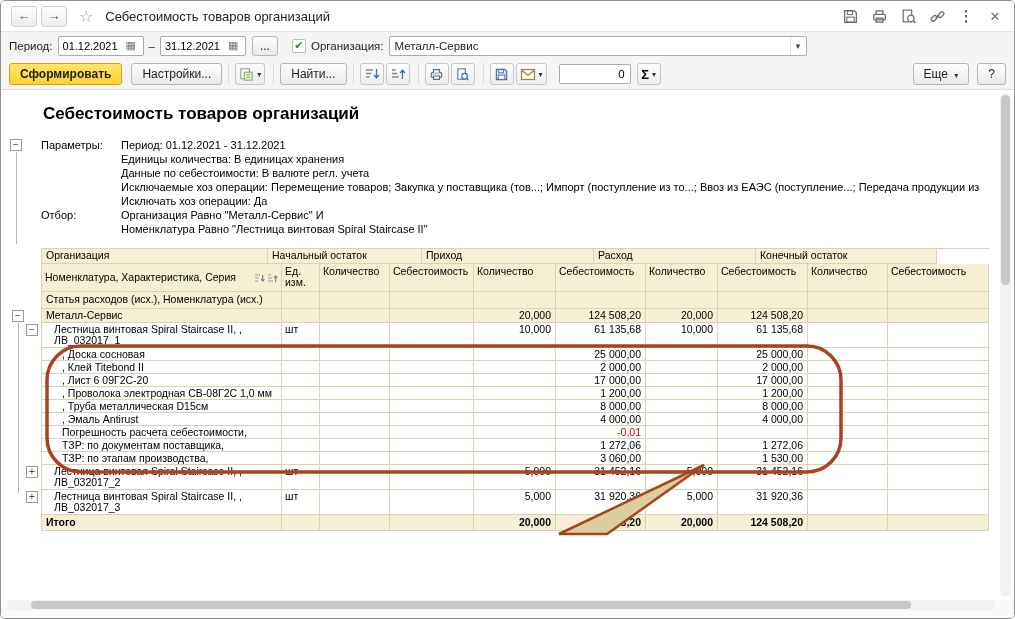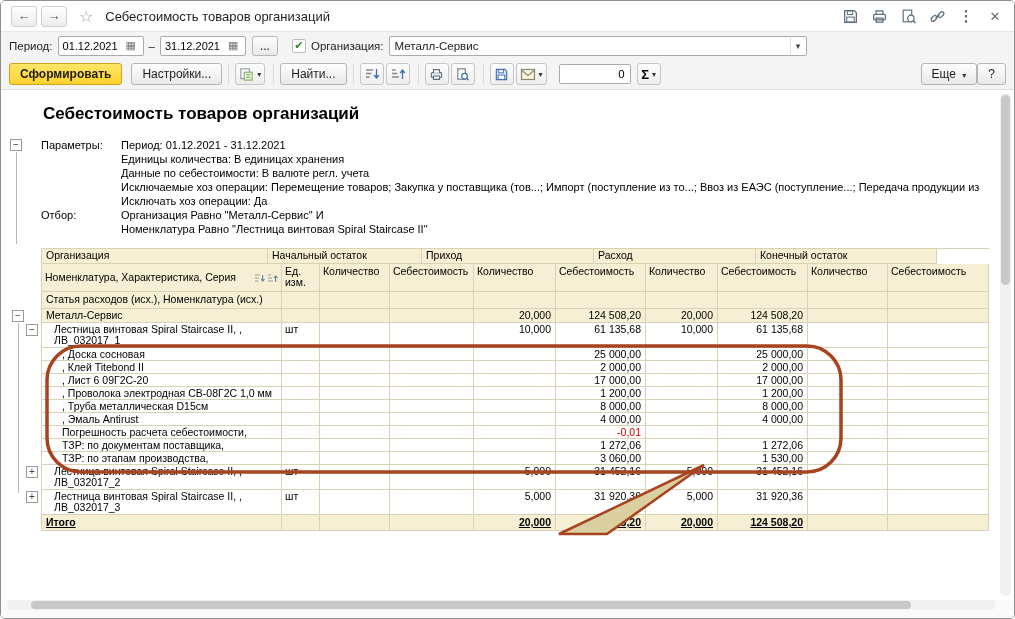--- a/index.html
+++ b/index.html
@@ -33,21 +33,21 @@
   .combobtn { width:16px; text-align:center; color:#444; font-size:9px; border-left:1px solid #e0e0e0; align-self:stretch; line-height:18px; }
 
   
   .toolbar { height:30px; background:#f4f4f4; display:flex; align-items:center; padding:0 8px; }
   .btn.generate { background:linear-gradient(#ffe668,#ffd22e); border:1px solid #cfa21f; font-weight:bold; margin-right:9px; }
   .iconbtn { height:22px; min-width:24px; border:1px solid #c6c6c6; border-radius:3px; background:linear-gradient(#fdfdfd,#ededed); display:inline-flex; align-items:center; justify-content:center; padding:0 3px; margin-right:2px; cursor:default; }
   .dd { font-size:8px; color:#333; margin-left:3px; }
   .tsep { width:1px; height:20px; background:#dadada; margin:0 6px; }
   .counter { width:72px; height:20px; border:1px solid #ababab; border-radius:2px; background:#fff; text-align:right; padding-right:5px; font-family:"Liberation Sans",sans-serif; font-size:11.5px; margin:0 6px 0 10px; }
   .sigma { font-size:13px; font-weight:bold; }
-  .rightbtns { margin-left:auto; display:flex; align-items:center; }
+  .rightbtns { margin-left:auto; display:flex; align-items:center; gap:8px; }
 
   
   .report { position:relative; height:510px; background:#fff; border-top:1px solid #dcdcdc; overflow:hidden; }
   .rcontent { padding:6px 0 0 40px; }
   h1.rtitle { font-size:17px; font-weight:bold; color:#000; margin:8px 0 14px 2px; }
   .pgrid { display:grid; grid-template-columns:80px 1fr; font-size:11px; line-height:14px; color:#000; width:940px; overflow:hidden; }
   .pline { white-space:nowrap; overflow:hidden; }
   .pvals { overflow:hidden; }
 
   
@@ -67,21 +67,21 @@
   .neg { color:#cc0000; }
   .ghead { height:15px; } .ghead .cell { background:var(--beige); line-height:13px; padding-left:4px; }
   .w-org{width:226px}.w-open{width:154px}.w-inc{width:172px}.w-exp{width:162px}.w-clo{width:181px}
   .chead { height:28px; } .chead .cell { background:var(--beige); padding:2px 3px; line-height:11px; white-space:normal; }
   .hname { display:flex; justify-content:space-between; align-items:center; }
   .sorticons { display:inline-flex; gap:2px; margin-top:1px; }
   .shead { height:17px; } .shead .cell { background:var(--beige); line-height:15px; padding-left:4px; }
   .r-group { height:14px; } .r-group .cell { background:var(--beige); line-height:13px; }
   .r-item { height:25px; } .r-item .cell { line-height:11px; padding-top:1px; background:#fff; }
   .r-detail { height:13px; } .r-detail .cell { line-height:12px; background:#fff; }
-  .r-total { height:16px;text-decoration:underline; } .r-total .cell { background:var(--beige); line-height:15px; font-weight:bold; }
+  .r-total { height:16px; } .r-total .cell { background:var(--beige); line-height:15px; font-weight:bold; }
   .ind0 { padding-left:4px; } .ind1 { padding-left:12px; } .ind2 { padding-left:20px; }
   .elvl0 { left:-30px; top:1px; } .elvl1 { left:-16px; top:1px; }
 
   
   .vscroll { position:absolute; right:3px; top:3px; bottom:3px; width:11px; background:#f1f1f1; border-radius:6px; }
   .vthumb { position:absolute; left:1px; right:1px; top:2px; height:190px; background:#c8c8c8; border-radius:5px; }
   .hscrollrow { height:12px; background:#fafafa; }
   .hscroll { position:relative; margin:1px 18px 0 6px; height:10px; background:#f1f1f1; border-radius:5px; }
   .hthumb { position:absolute; top:1px; bottom:1px; left:24px; width:880px; background:#c8c8c8; border-radius:5px; }
   .bottomstrip { height:7px; background:#fafafa; }

